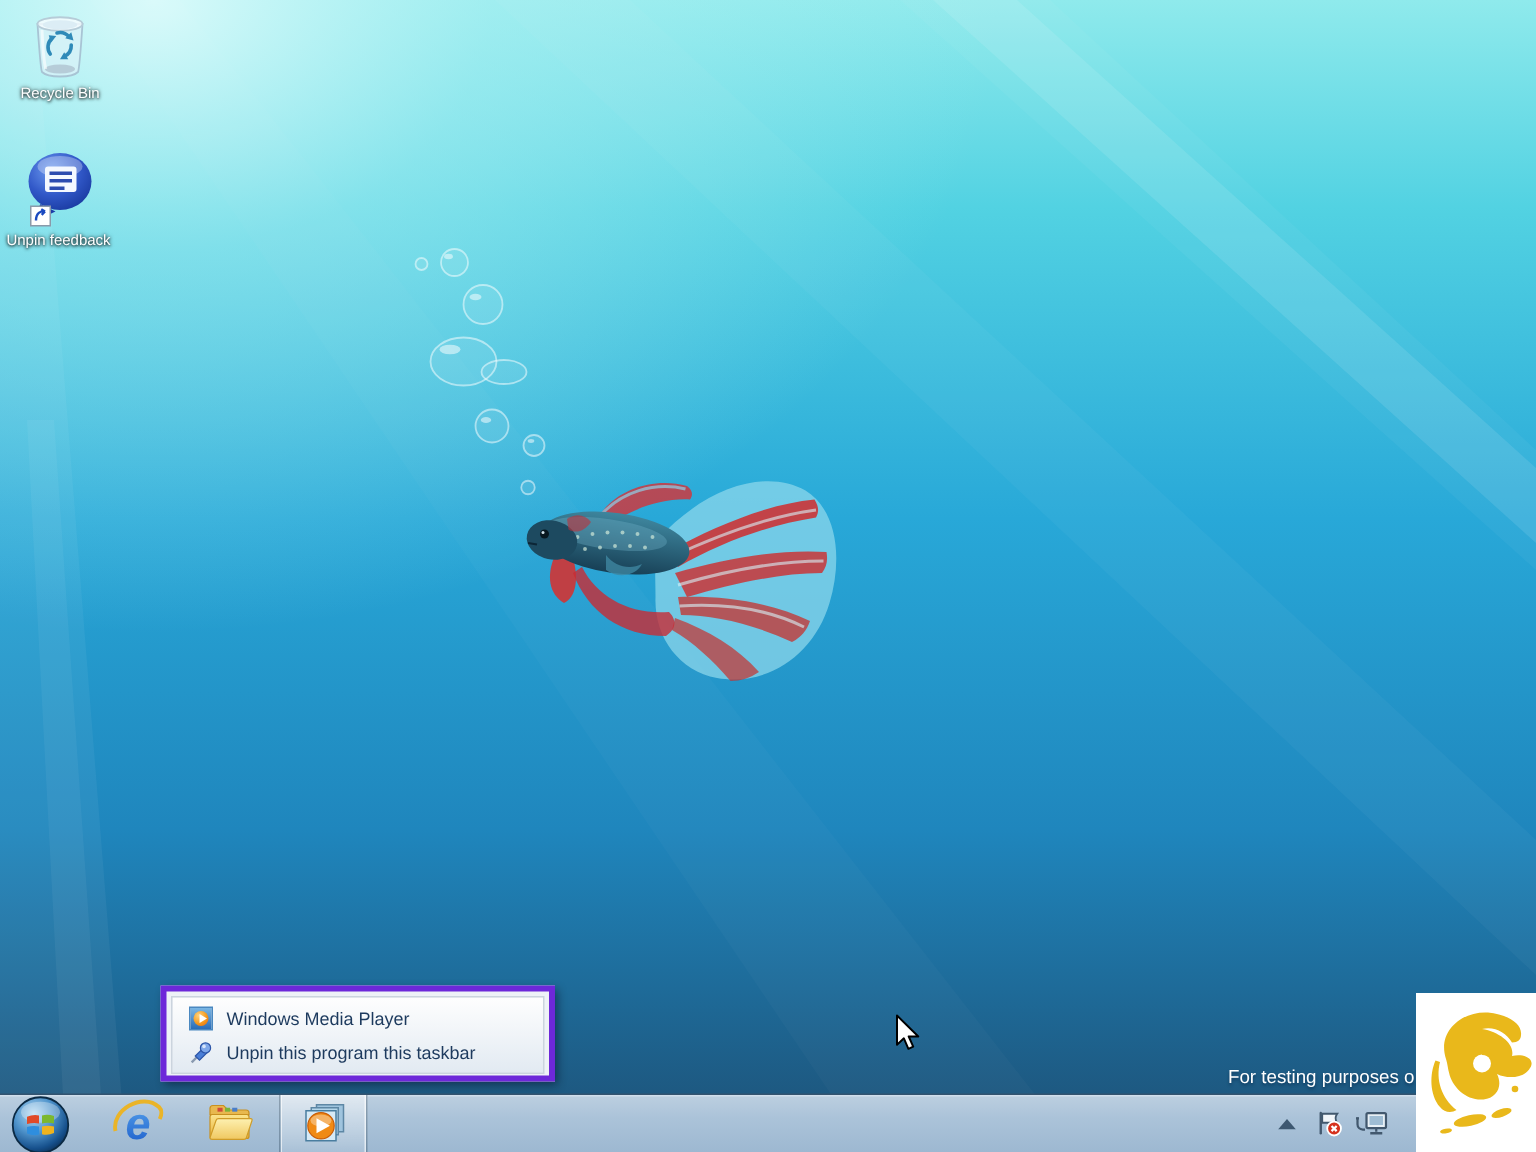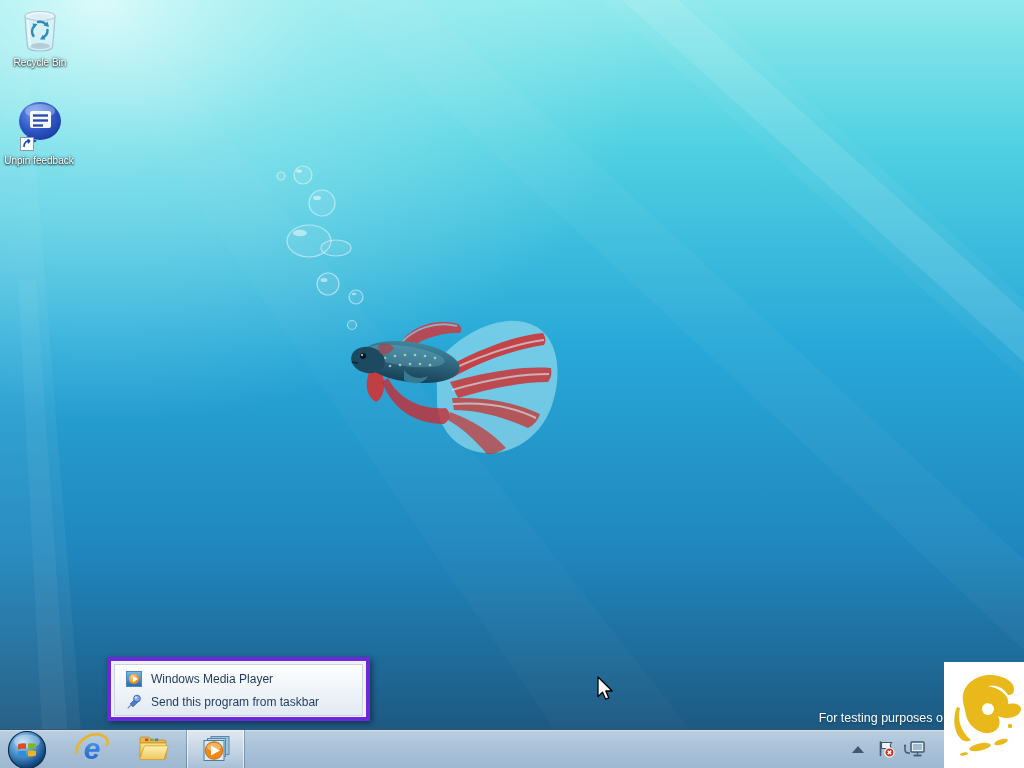--- a/index.html
+++ b/index.html
@@ -210,21 +210,21 @@
       </div>
       <div class="jumplist-item">
         <span class="mi">
           <svg width="16" height="16" viewBox="0 0 16 16">
             <line x1="5" y1="11" x2="1.8" y2="14.2" stroke="#8a9ab0" stroke-width="1.6"></line>
             <path d="M4.2,10 L9.2,5 L12,7.8 L7,12.8 Z" fill="#4a7ed6" stroke="#2c55a8" stroke-width="0.8"></path>
             <circle cx="11" cy="4.6" r="3.4" fill="#7fa8ea" stroke="#2c55a8" stroke-width="0.8"></circle>
             <circle cx="10" cy="3.6" r="1.2" fill="#d8e6fa"></circle>
           </svg>
         </span>
-        <span>Send this program from taskbar</span>
+        <span>Unpin this program this taskbar</span>
       </div>
     </div>
   </div>
 
   <div class="taskbar">
 
     <div class="tb-btn tb-start">
       <svg width="42" height="40" viewBox="0 0 42 40">
         <defs>
           <radialGradient id="orbg" cx="0.38" cy="0.3" r="0.78">

